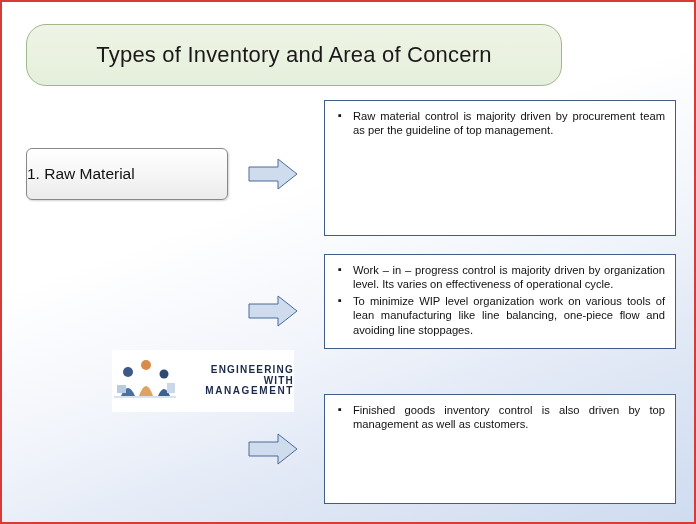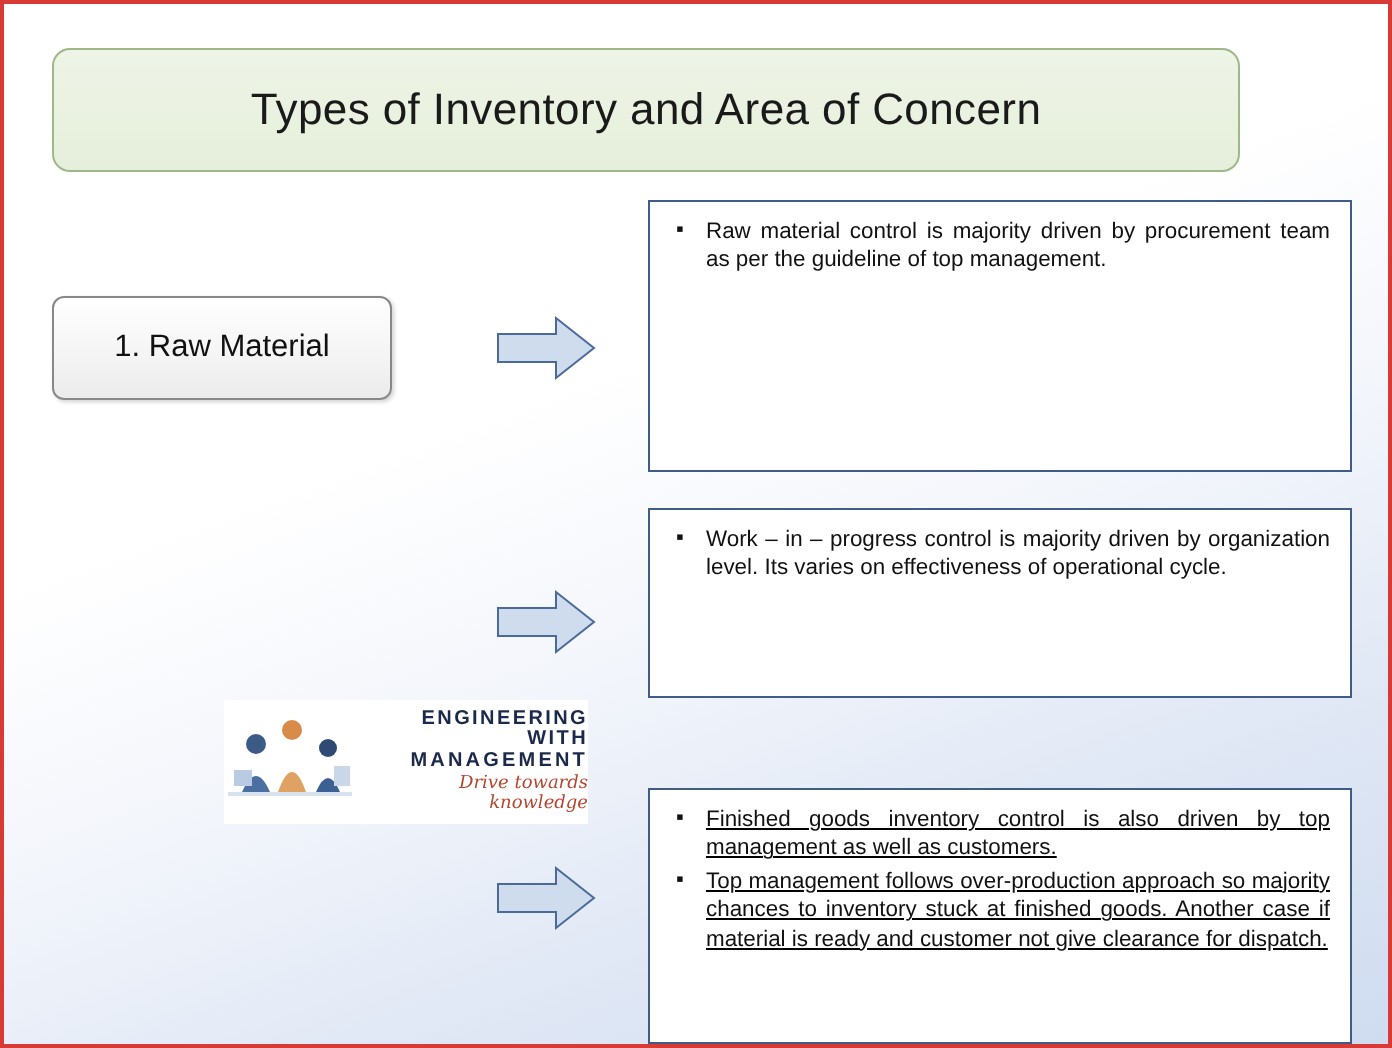--- a/index.html
+++ b/index.html
@@ -18,50 +18,49 @@
     height: 524px;
     box-sizing: border-box;
     border: 2px solid #d83a36;
     background: linear-gradient(160deg, #ffffff 0%, #ffffff 38%, #f2f5fb 58%, #dfe7f5 78%, #cfdcf0 100%);
     overflow: hidden;
   }
   .title-box {
     position: absolute;
     left: 24px;
     top: 22px;
-    width: 594px;
+    width: 536px;
     height: 62px;
     box-sizing: border-box;
     border: 1px solid #9fb88a;
-    border-radius: 9px;
+    border-radius: 20px;
     background: linear-gradient(180deg, #eef4e6 0%, #e6efdb 100%);
     display: flex;
     align-items: center;
     justify-content: center;
   }
   .title-text {
     font-size: 22px;
     color: #1a1a1a;
     letter-spacing: 0.2px;
     text-align: center;
   }
 
   .stage {
     position: absolute;
     left: 24px;
-    width: 170px;
+    width: 202px;
     height: 52px;
     box-sizing: border-box;
     border: 1px solid #888888;
     border-radius: 6px;
     background: linear-gradient(180deg, #ffffff 0%, #f4f4f4 60%, #ebebeb 100%);
     box-shadow: 1px 1px 2px rgba(0,0,0,0.18);
     display: flex;
     align-items: center;
-    justify-content: center;
   }
   .stage-label {
     font-size: 15.5px;
     color: #111111;
   }
   .stage-1 { top: 146px; }
   .stage-2 { top: 283px; }
   .stage-3 { top: 421px; }
 
   .arrow {
@@ -78,21 +77,21 @@
     position: absolute;
     left: 322px;
     width: 352px;
     box-sizing: border-box;
     border: 1px solid #3f5d86;
     background: #ffffff;
     padding: 8px 10px 0 8px;
   }
   .panel-1 { top: 98px; height: 136px; }
   .panel-2 { top: 252px; height: 95px; }
-  .panel-3 { top: 392px; height: 128px; text-decoration: underline; }
+  .panel-3 { top: 392px; height: 110px; }
 
   ul.bullets {
     margin: 0;
     padding: 0 0 0 18px;
     list-style: none;
   }
   ul.bullets li {
     position: relative;
     font-size: 11.2px;
     line-height: 14.4px;
@@ -172,45 +171,44 @@
       <li>Raw material control is majority driven by procurement team as per the guideline of top management.</li>
     </ul>
   </div>
 
   <svg class="arrow arrow-2" viewBox="0 0 50 34">
     <polygon points="1,10 30,10 30,2 49,17 30,32 30,24 1,24" fill="#cfdcee" stroke="#4a6b9a" stroke-width="1"></polygon>
   </svg>
   <div class="panel panel-2">
     <ul class="bullets">
       <li>Work – in – progress control is majority driven by organization level. Its varies on effectiveness of operational cycle.</li>
+      <li>To minimize WIP level organization work on various tools of lean manufacturing like line balancing, one-piece flow and avoiding line stoppages.</li>
     </ul>
   </div>
 
   <svg class="arrow arrow-3" viewBox="0 0 50 34">
     <polygon points="1,10 30,10 30,2 49,17 30,32 30,24 1,24" fill="#cfdcee" stroke="#4a6b9a" stroke-width="1"></polygon>
   </svg>
   <div class="panel panel-3">
     <ul class="bullets">
       <li>Finished goods inventory control is also driven by top management as well as customers.</li>
-      <li>Top management follows over-production approach so majority chances to inventory stuck at finished goods. Another case if material is ready and customer not give clearance for dispatch.</li>
     </ul>
   </div>
 
   <div class="logo">
     <svg class="logo-art" viewBox="0 0 66 58">
       <rect x="2" y="44" width="62" height="2" fill="#d8e2ef"></rect>
       <circle cx="16" cy="20" r="5" fill="#3b5b86"></circle>
       <path d="M9 44 q7 -16 14 0 z" fill="#4a6fa0"></path>
       <circle cx="34" cy="13" r="5" fill="#d98b4a"></circle>
       <path d="M27 44 q7 -20 14 0 z" fill="#e0a263"></path>
       <circle cx="52" cy="22" r="4.5" fill="#2f4a73"></circle>
       <path d="M46 44 q6 -14 12 0 z" fill="#3d6094"></path>
       <rect x="5" y="33" width="9" height="8" fill="#b9cbe2"></rect>
       <rect x="55" y="31" width="8" height="10" fill="#c9d7e9"></rect>
     </svg>
     <div class="logo-text">
       <div class="logo-line1">ENGINEERING WITH</div>
       <div class="logo-line2">MANAGEMENT</div>
-      <div class="logo-line3">Drive towards knowledge</div>
     </div>
   </div>
 
 </div>
 
 </body></html>

